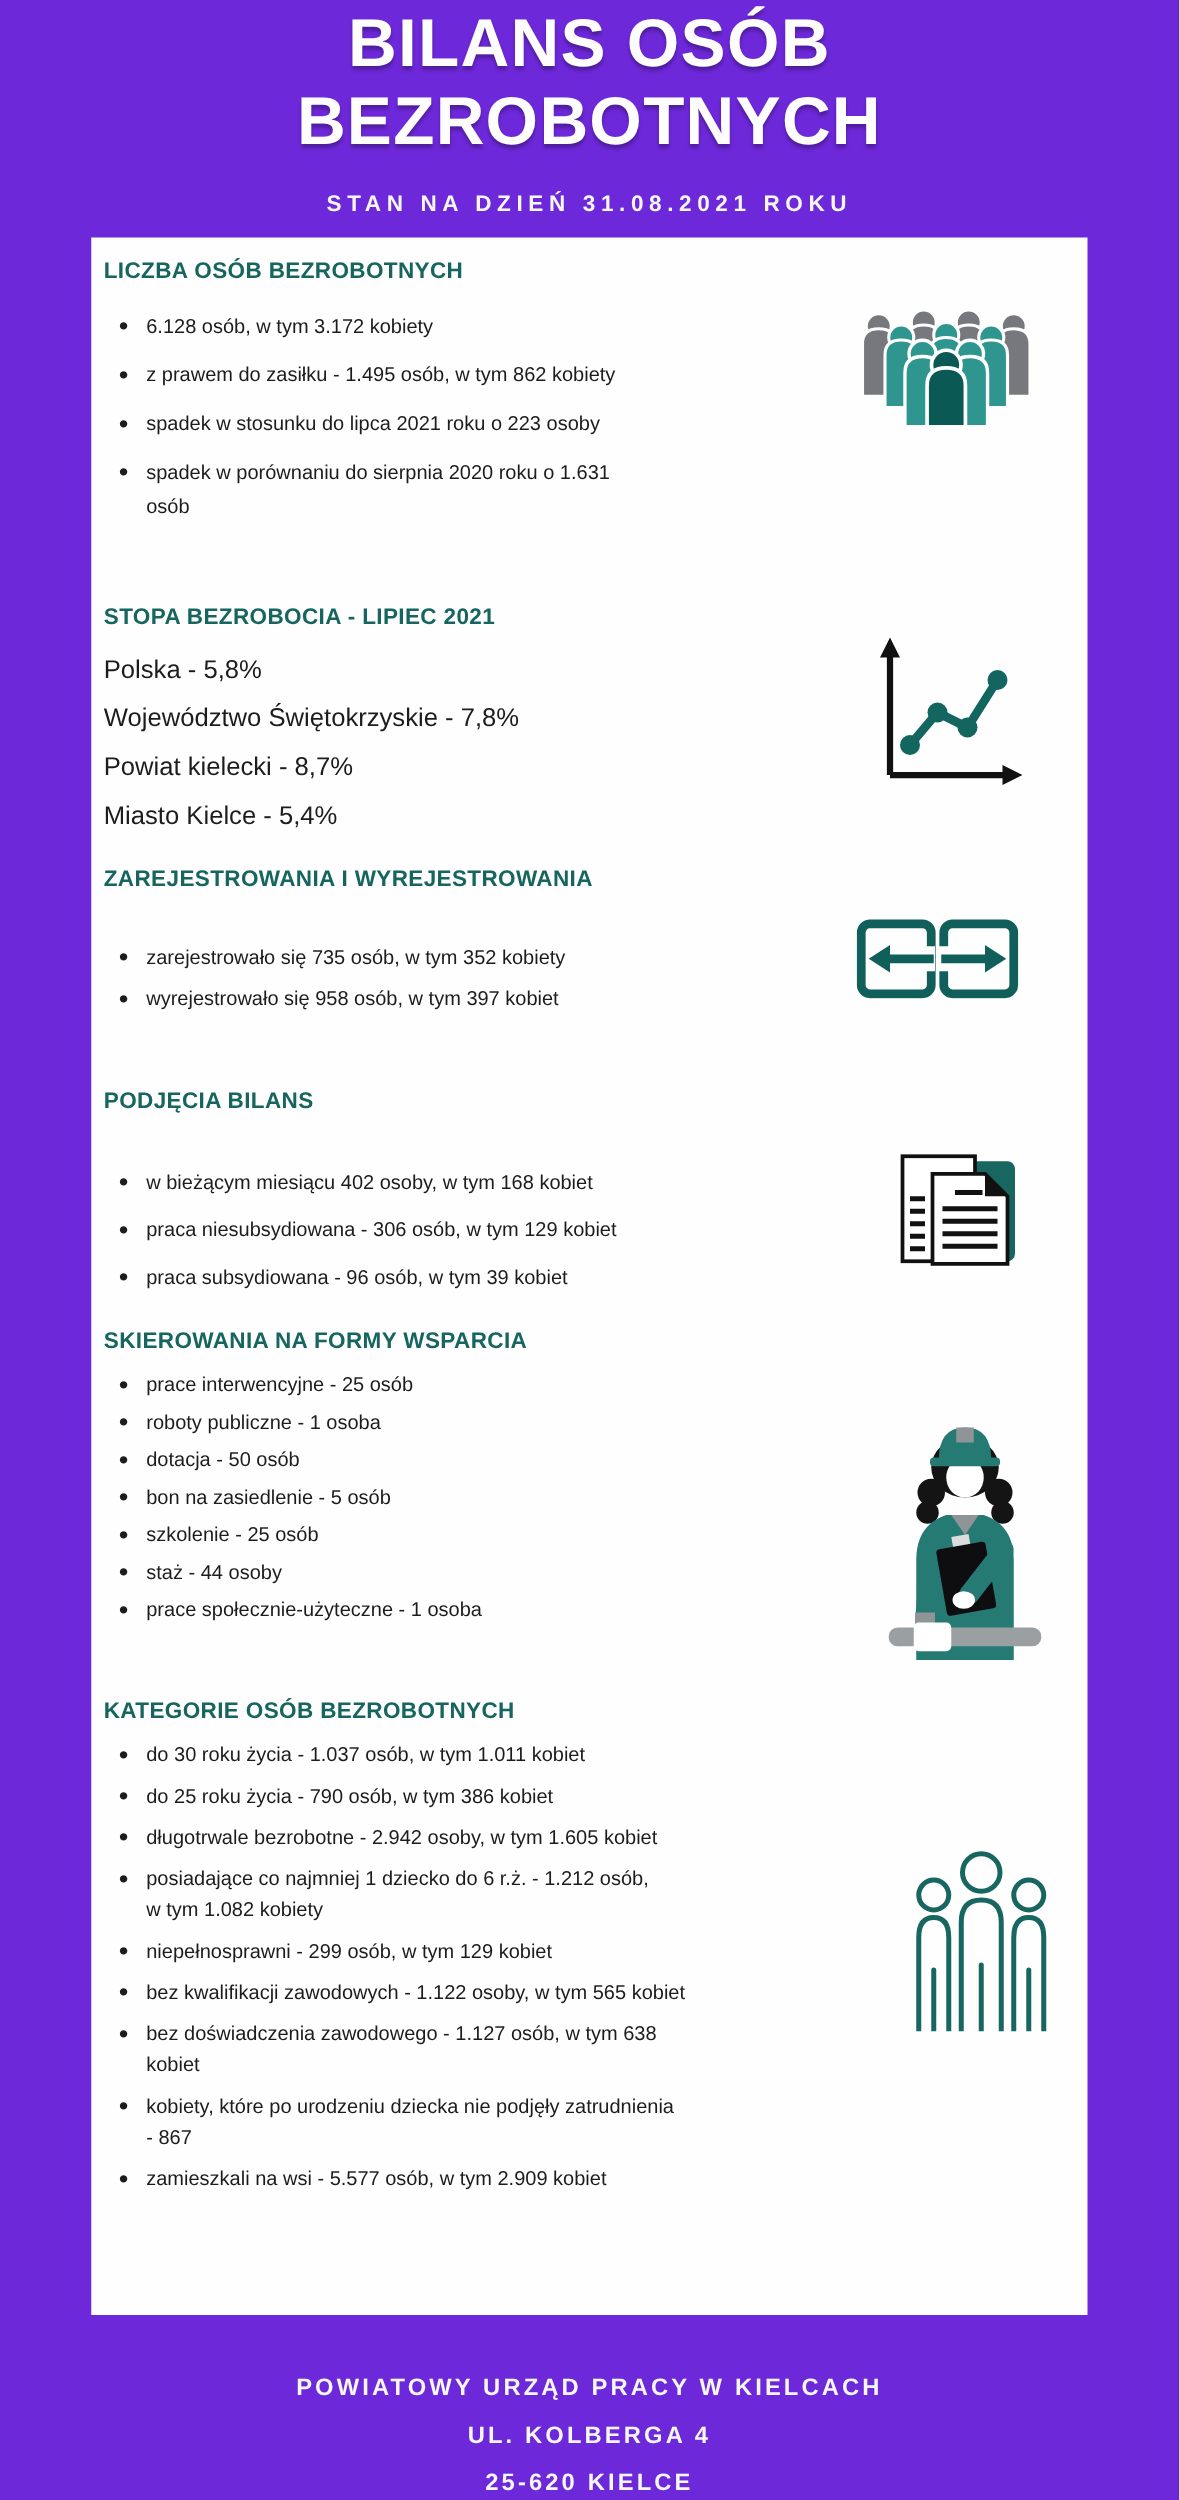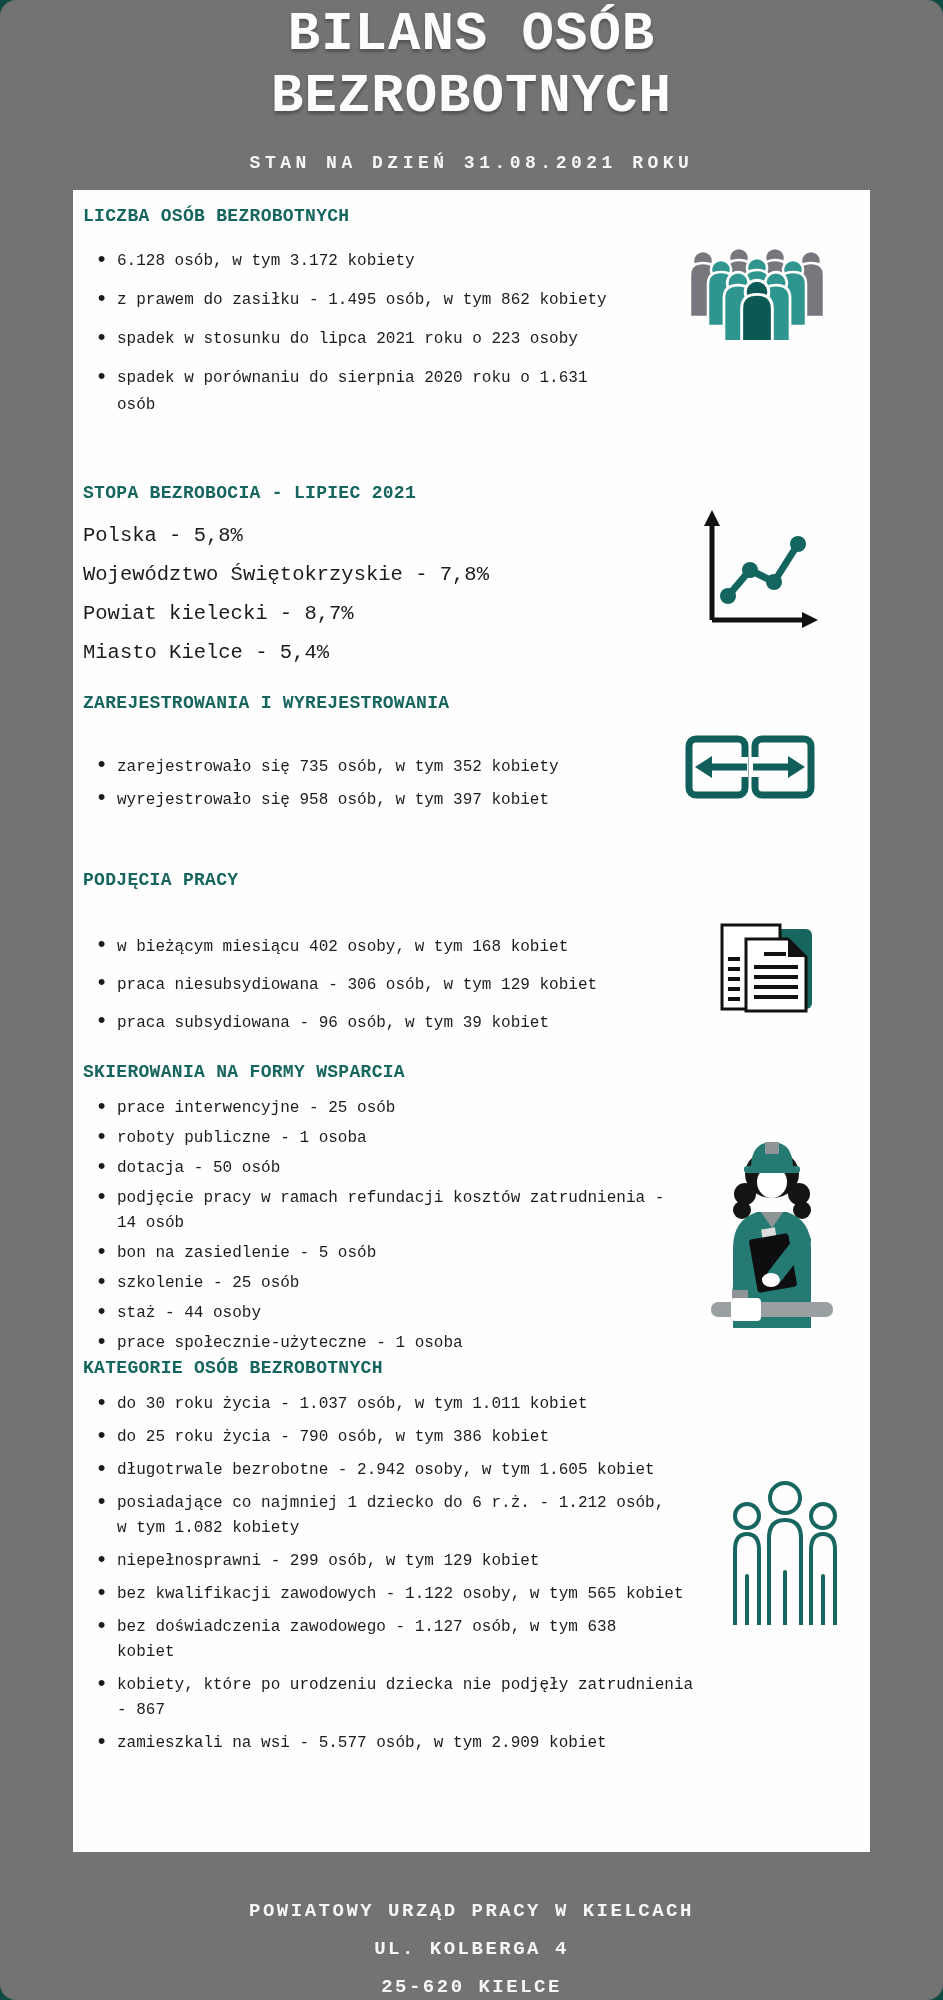--- a/index.html
+++ b/index.html
@@ -1,20 +1,19 @@
 <!DOCTYPE html>
 <html lang="pl"><head>
 <meta charset="utf-8">
 <style>
   html,body{margin:0;padding:0;background:#0f4a45;}
   .page{
     position:relative;width:943px;height:2000px;margin:0 auto;
-    background:#737373;overflow:hidden;
-    font-family:Liberation Mono, monospace;
-    border-radius:16px;
+    background:#6d28d9;overflow:hidden;
+    font-family:Liberation Sans, sans-serif;
   }
   .title{
     position:absolute;top:4px;left:0;width:100%;
     text-align:center;color:#fdfdfd;font-weight:bold;
     font-size:54px;line-height:62px;letter-spacing:1px;
     text-shadow:0 3px 3px rgba(0,0,0,.28);
   }
   .subtitle{
     position:absolute;top:153px;left:0;width:100%;
     text-align:center;color:#f4f7f6;font-weight:bold;
@@ -123,21 +122,21 @@
       <rect x="4" y="4" width="56" height="56" rx="7" fill="none" stroke="#115f5a" stroke-width="7"></rect>
       <rect x="70" y="4" width="56" height="56" rx="7" fill="none" stroke="#115f5a" stroke-width="7"></rect>
       <rect x="50" y="22" width="13" height="20" fill="#fefefe"></rect>
       <rect x="64" y="22" width="14" height="20" fill="#fefefe"></rect>
       <line x1="62" y1="32" x2="22" y2="32" stroke="#115f5a" stroke-width="7"></line>
       <polygon points="10,32 27,21 27,43" fill="#115f5a"></polygon>
       <line x1="68" y1="32" x2="108" y2="32" stroke="#115f5a" stroke-width="7"></line>
       <polygon points="120,32 103,21 103,43" fill="#115f5a"></polygon>
     </svg>
 
-    <div class="sec-head" style="top:680px;">PODJĘCIA PRACY</div>
+    <div class="sec-head" style="top:680px;">PODJĘCIA BILANS</div>
     <ul class="blist list-s4" style="top:744px;">
       <li>w bieżącym miesiącu 402 osoby, w tym 168 kobiet</li>
       <li>praca niesubsydiowana - 306 osób,  w tym 129 kobiet</li>
       <li>praca subsydiowana - 96 osób, w tym 39 kobiet</li>
     </ul>
     <svg class="icon" style="top:733px;left:645px;" width="100" height="90" viewBox="0 0 100 90">
       <rect x="26" y="6" width="68" height="80" rx="6" fill="#176660"></rect>
       <rect x="4" y="2" width="58" height="84" fill="#fff" stroke="#111" stroke-width="3"></rect>
       <line x1="10" y1="36" x2="22" y2="36" stroke="#111" stroke-width="4"></line>
       <line x1="10" y1="46" x2="22" y2="46" stroke="#111" stroke-width="4"></line>
@@ -151,22 +150,20 @@
       <line x1="36" y1="54" x2="80" y2="54" stroke="#111" stroke-width="4"></line>
       <line x1="36" y1="64" x2="80" y2="64" stroke="#111" stroke-width="4"></line>
       <line x1="36" y1="74" x2="80" y2="74" stroke="#111" stroke-width="4"></line>
     </svg>
 
     <div class="sec-head" style="top:872px;">SKIEROWANIA NA FORMY WSPARCIA</div>
     <ul class="blist list-s5" style="top:906px;">
       <li>prace interwencyjne - 25 osób</li>
       <li>roboty publiczne - 1 osoba</li>
       <li>dotacja - 50 osób</li>
-      <li>podjęcie pracy w ramach refundacji kosztów zatrudnienia -
-14 osób</li>
       <li>bon na zasiedlenie - 5 osób</li>
       <li>szkolenie - 25 osób</li>
       <li>staż - 44 osoby</li>
       <li>prace społecznie-użyteczne - 1 osoba</li>
     </ul>
     <svg class="icon" style="top:938px;left:632px;" width="135" height="200" viewBox="0 0 135 200">
       <ellipse cx="67" cy="46" rx="27" ry="24" fill="#141414"></ellipse>
       <circle cx="40" cy="66" r="11" fill="#141414"></circle>
       <circle cx="94" cy="66" r="11" fill="#141414"></circle>
       <circle cx="37" cy="82" r="9" fill="#141414"></circle>

